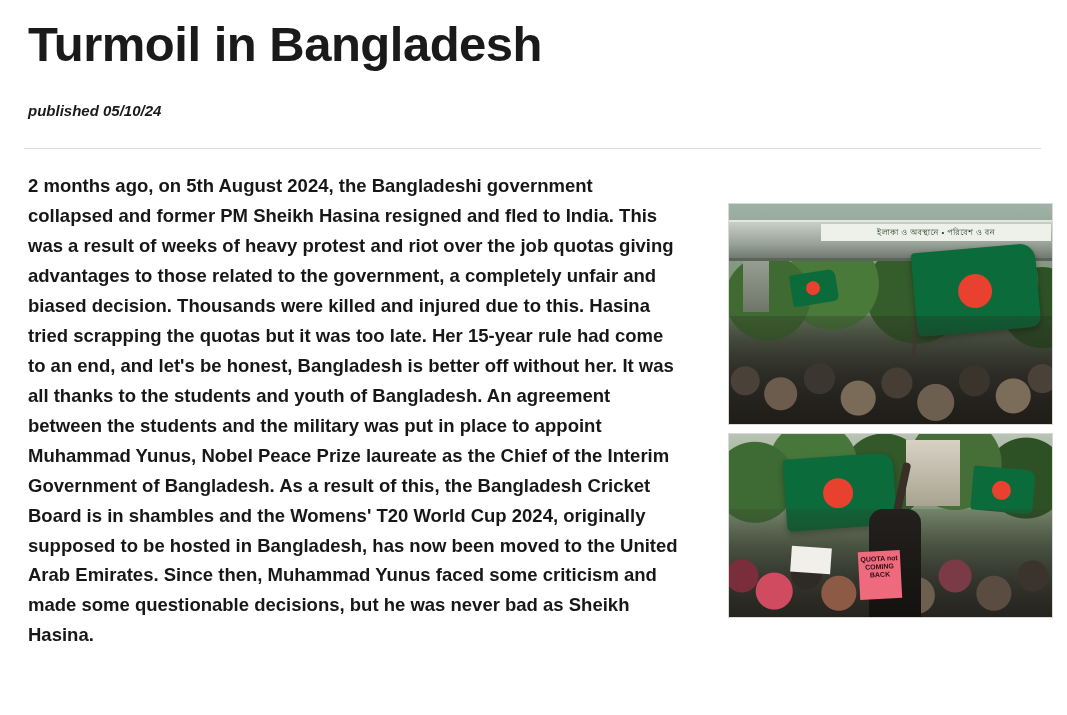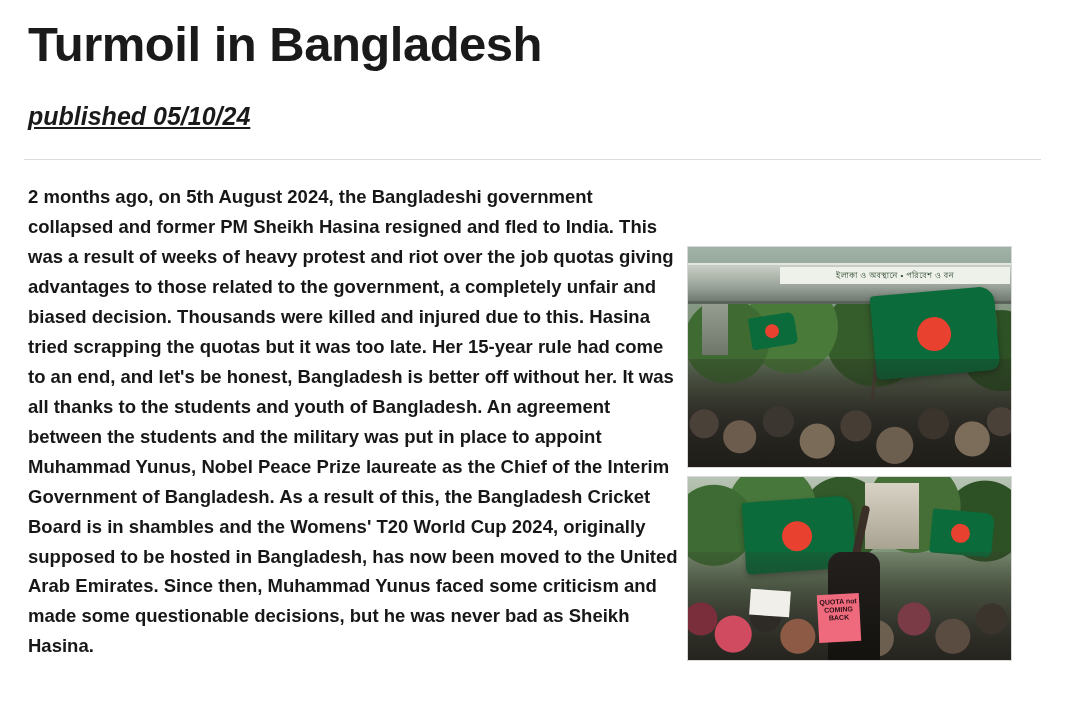--- a/index.html
+++ b/index.html
@@ -24,49 +24,49 @@
   .title {
     font-size: 49px;
     font-weight: bold;
     letter-spacing: -0.5px;
     line-height: 1.1;
     margin: 4px 0 0 4px;
     color: #1a1a1a;
   }
   .byline {
     margin: 30px 0 0 4px;
-    font-size: 25px;
+    font-size: 15px;
     font-weight: bold;
     font-style: italic;
-    text-decoration: underline;
     color: #1a1a1a;
     display: inline-block;
   }
   .divider {
     margin-top: 28px;
     border-top: 1px solid #dcdcdc;
     width: 1017px;
   }
   .content {
     display: flex;
-    align-items: flex-end;
+    align-items: center;
     margin-top: 22px;
+    gap: 21px;
   }
   .article {
     width: 655px;
     flex: 0 0 655px;
     font-size: 18.5px;
     font-weight: bold;
     line-height: 1.62;
     color: #171717;
     padding-left: 4px;
     box-sizing: border-box;
   }
   .media {
-    margin-left: 8px;
+    margin-left: 28px;
     width: 325px;
     flex: 0 0 325px;
   }
   .photo {
     width: 325px;
     border: 1px solid #d9d9d9;
     box-sizing: border-box;
     display: block;
     overflow: hidden;
     position: relative;

